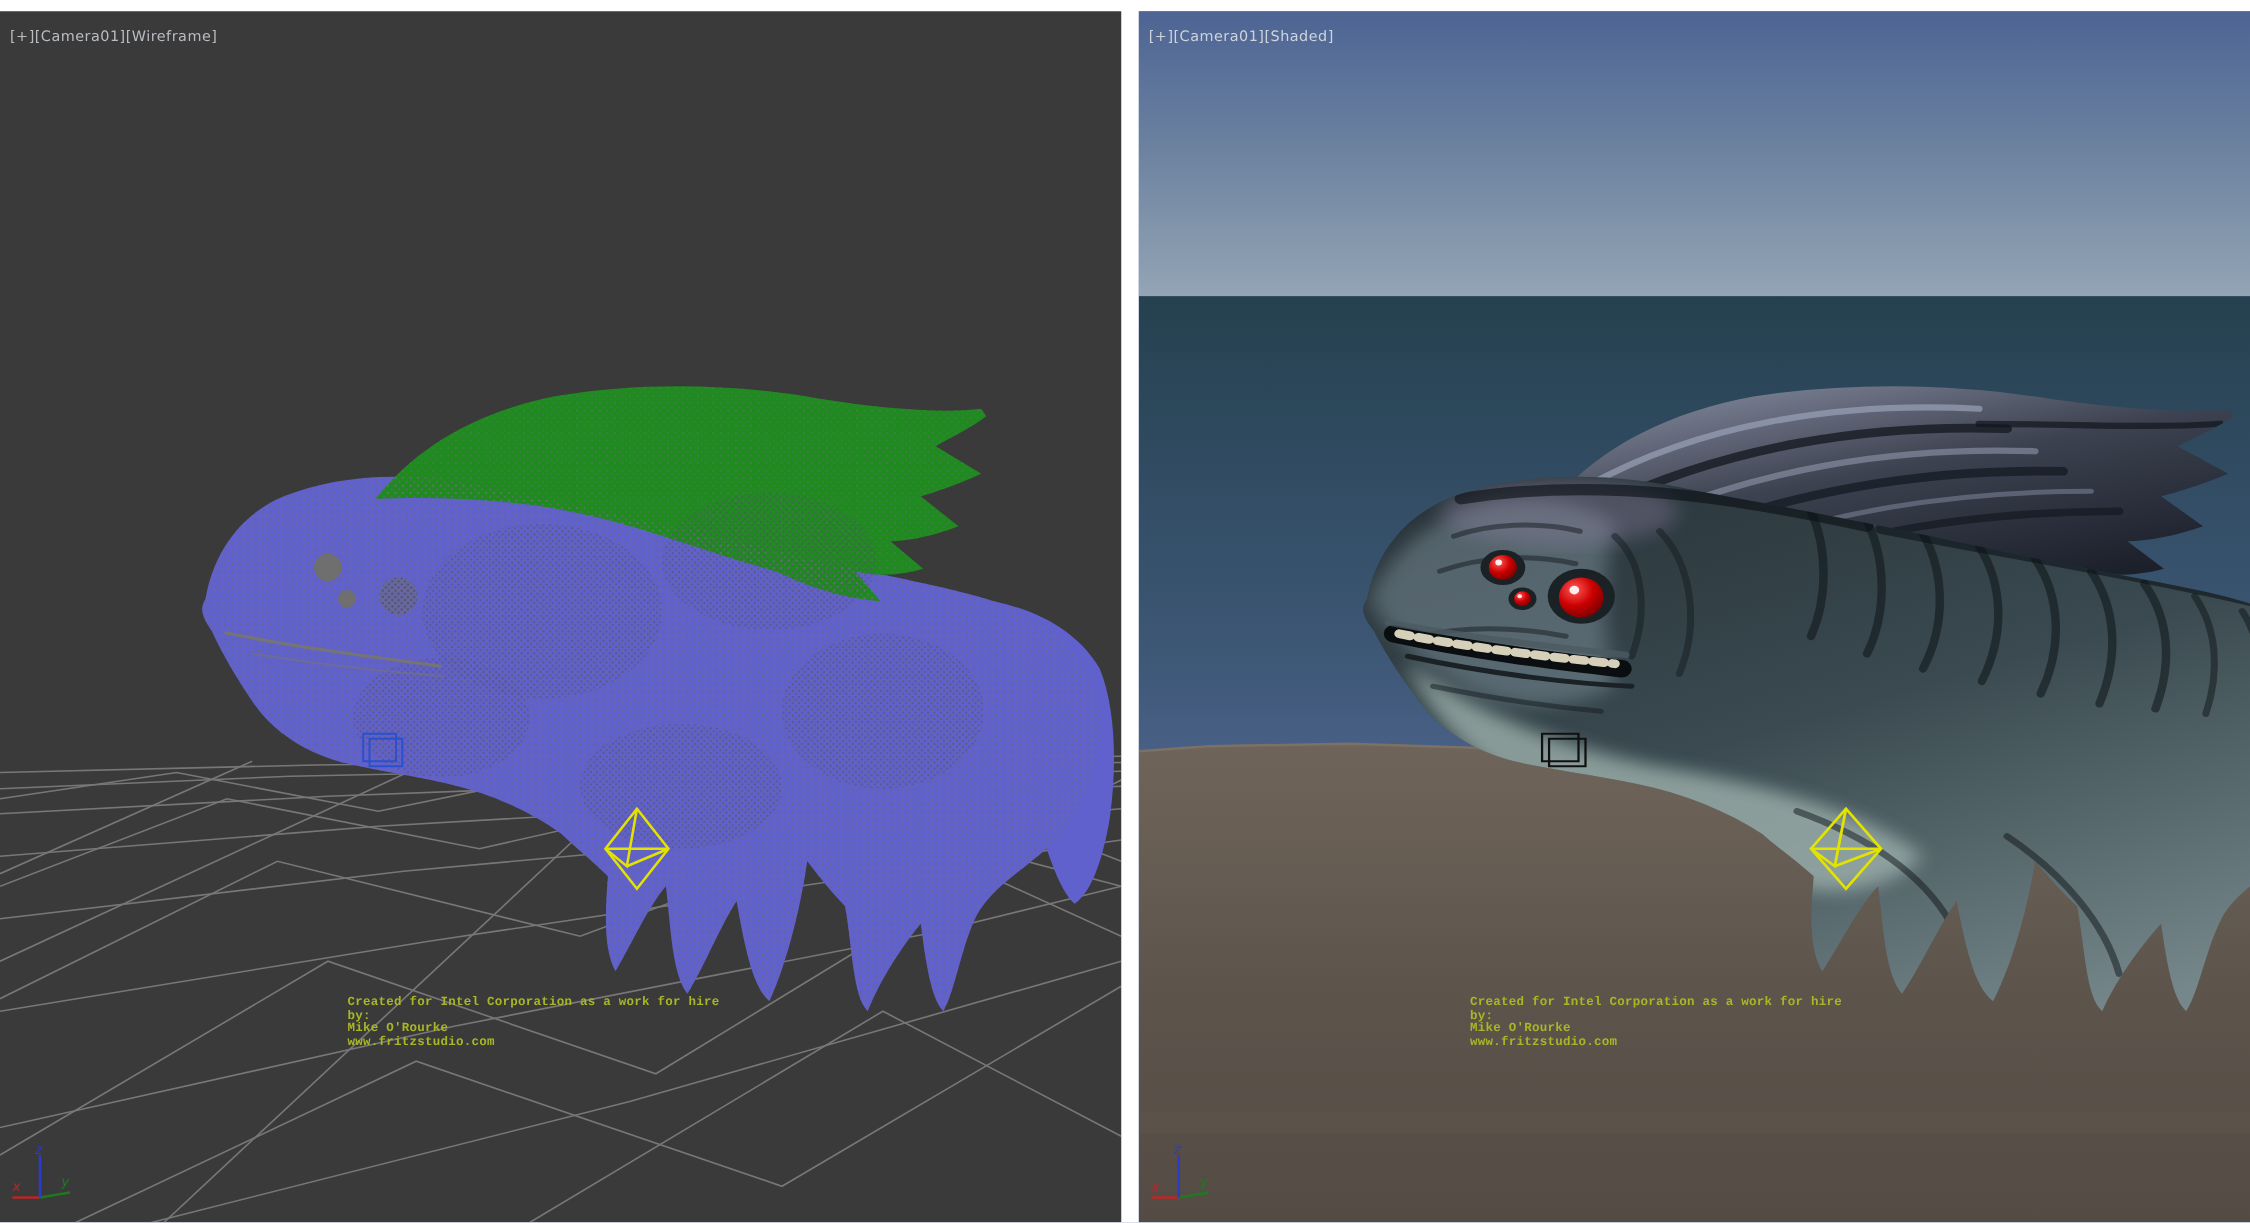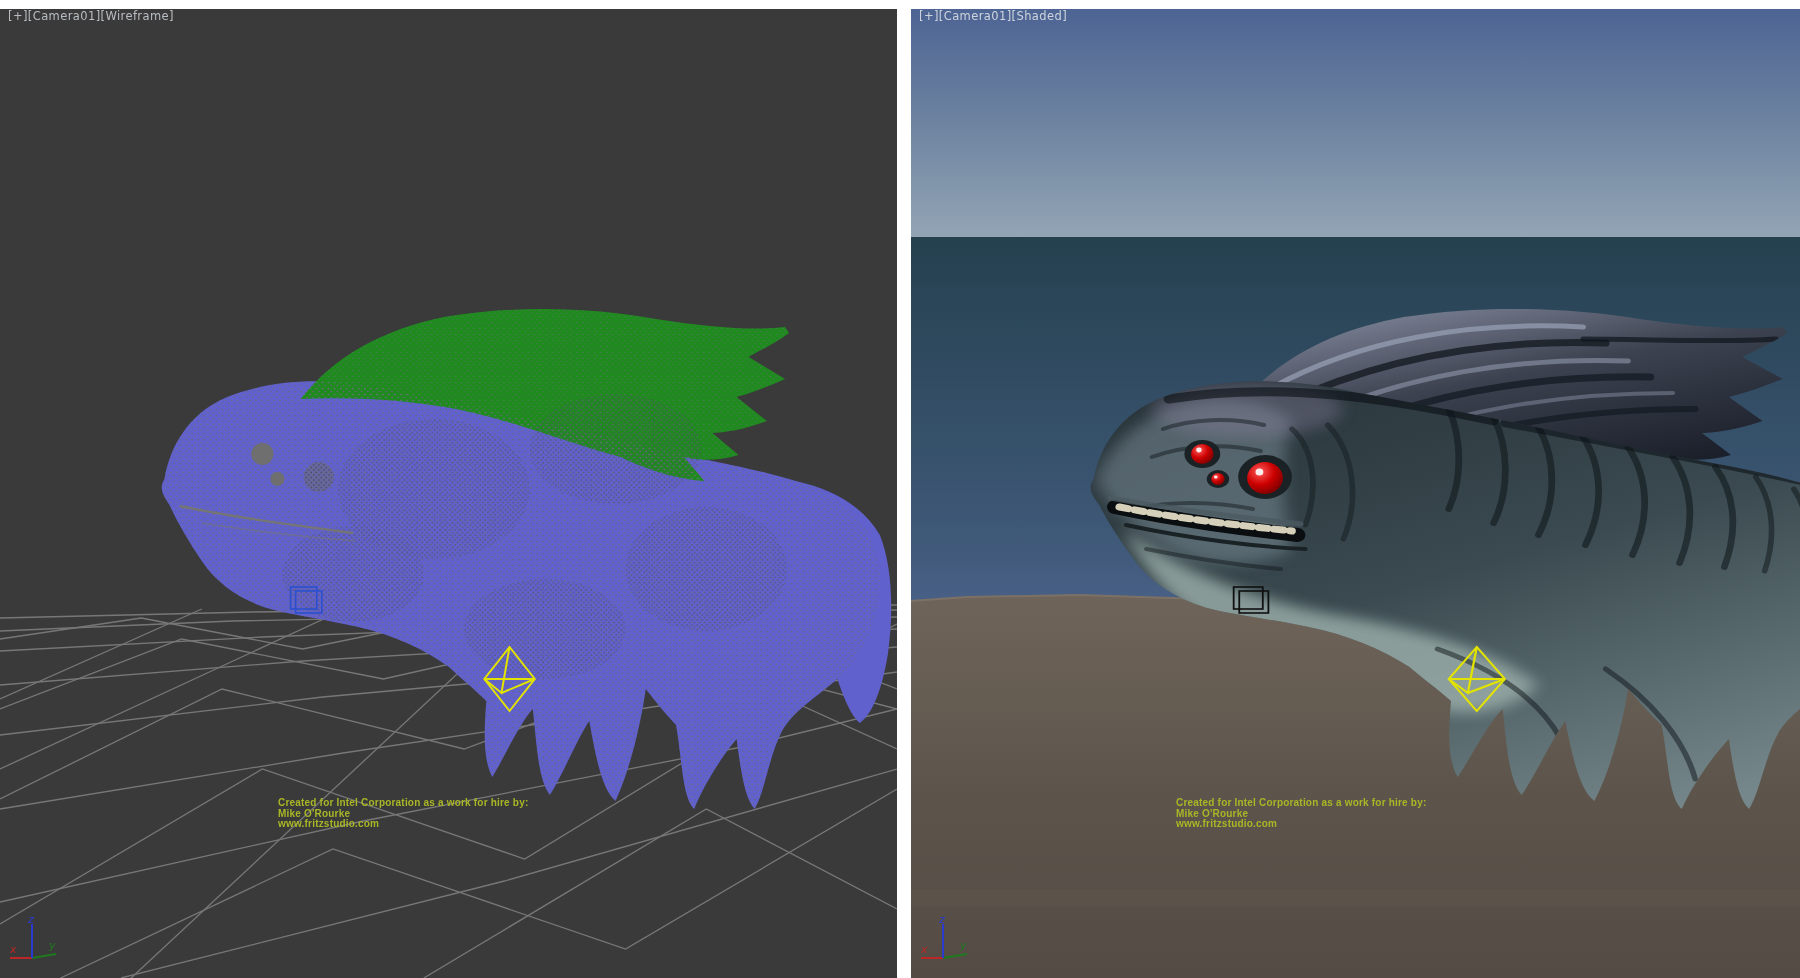--- a/index.html
+++ b/index.html
@@ -1,26 +1,26 @@
 <!DOCTYPE html>
 <html><head>
 <meta charset="utf-8">
 <style>
   html,body{margin:0;padding:0;background:#ffffff;}
   .frame{position:relative;width:1800px;height:978px;background:#ffffff;overflow:hidden;
          font-family:"Liberation Sans", sans-serif;}
   .viewport{position:absolute;top:9px;height:969px;overflow:hidden;}
   .viewport.left{left:0;width:897px;background:#3a3a3a;}
   .viewport.right{left:911px;width:996px;background:#49608e;}
-  .vp-label{position:absolute;top:0;left:8px;font-size:11.5px;letter-spacing:.4px;
+  .vp-label{position:absolute;top:13px;left:8px;font-size:11.5px;letter-spacing:.4px;
             font-family:"DejaVu Sans", "Liberation Sans", sans-serif;z-index:30;cursor:pointer;}
   .viewport.left .vp-label{color:#b9bdc2;}
   .viewport.right .vp-label{color:#cdd4dc;}
   .watermark{position:absolute;top:789px;width:300px;z-index:25;
-             font-family:Liberation Sans, sans-serif;font-size:10px;font-weight:bold;
+             font-family:Liberation Mono, monospace;font-size:10px;font-weight:bold;
              line-height:10.5px;letter-spacing:.2px;}
   .viewport.left  .watermark{left:278px;}
   .viewport.right .watermark{left:265px;}
   .scene-svg{position:absolute;left:0;top:0;width:100%;height:100%;display:block;}
   .axis-gizmo{position:absolute;left:6px;bottom:10px;width:60px;height:52px;z-index:28;}
   .axis-label{font-family:"DejaVu Sans", sans-serif;font-size:11px;font-style:italic;}
 </style>
 </head>
 <body>
 

